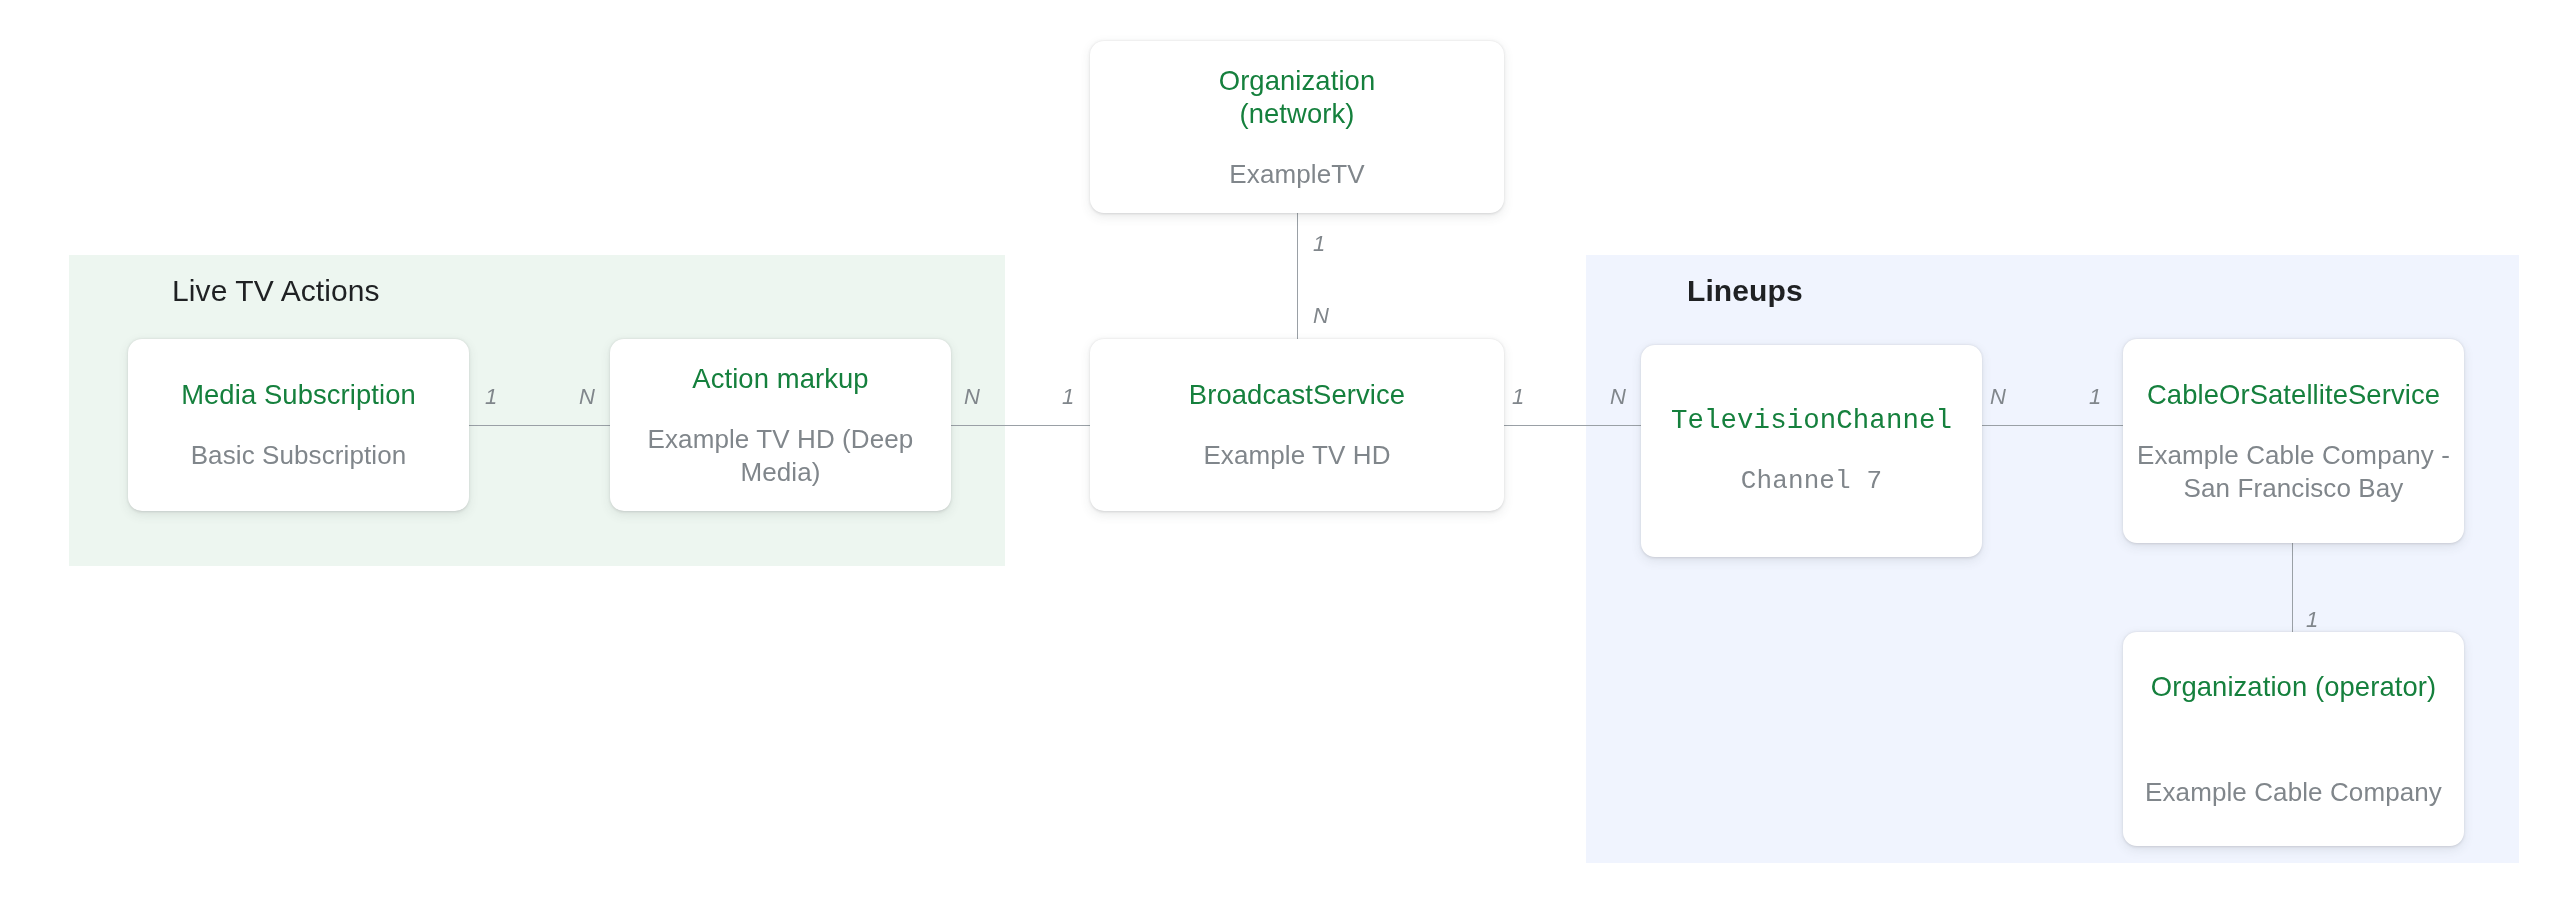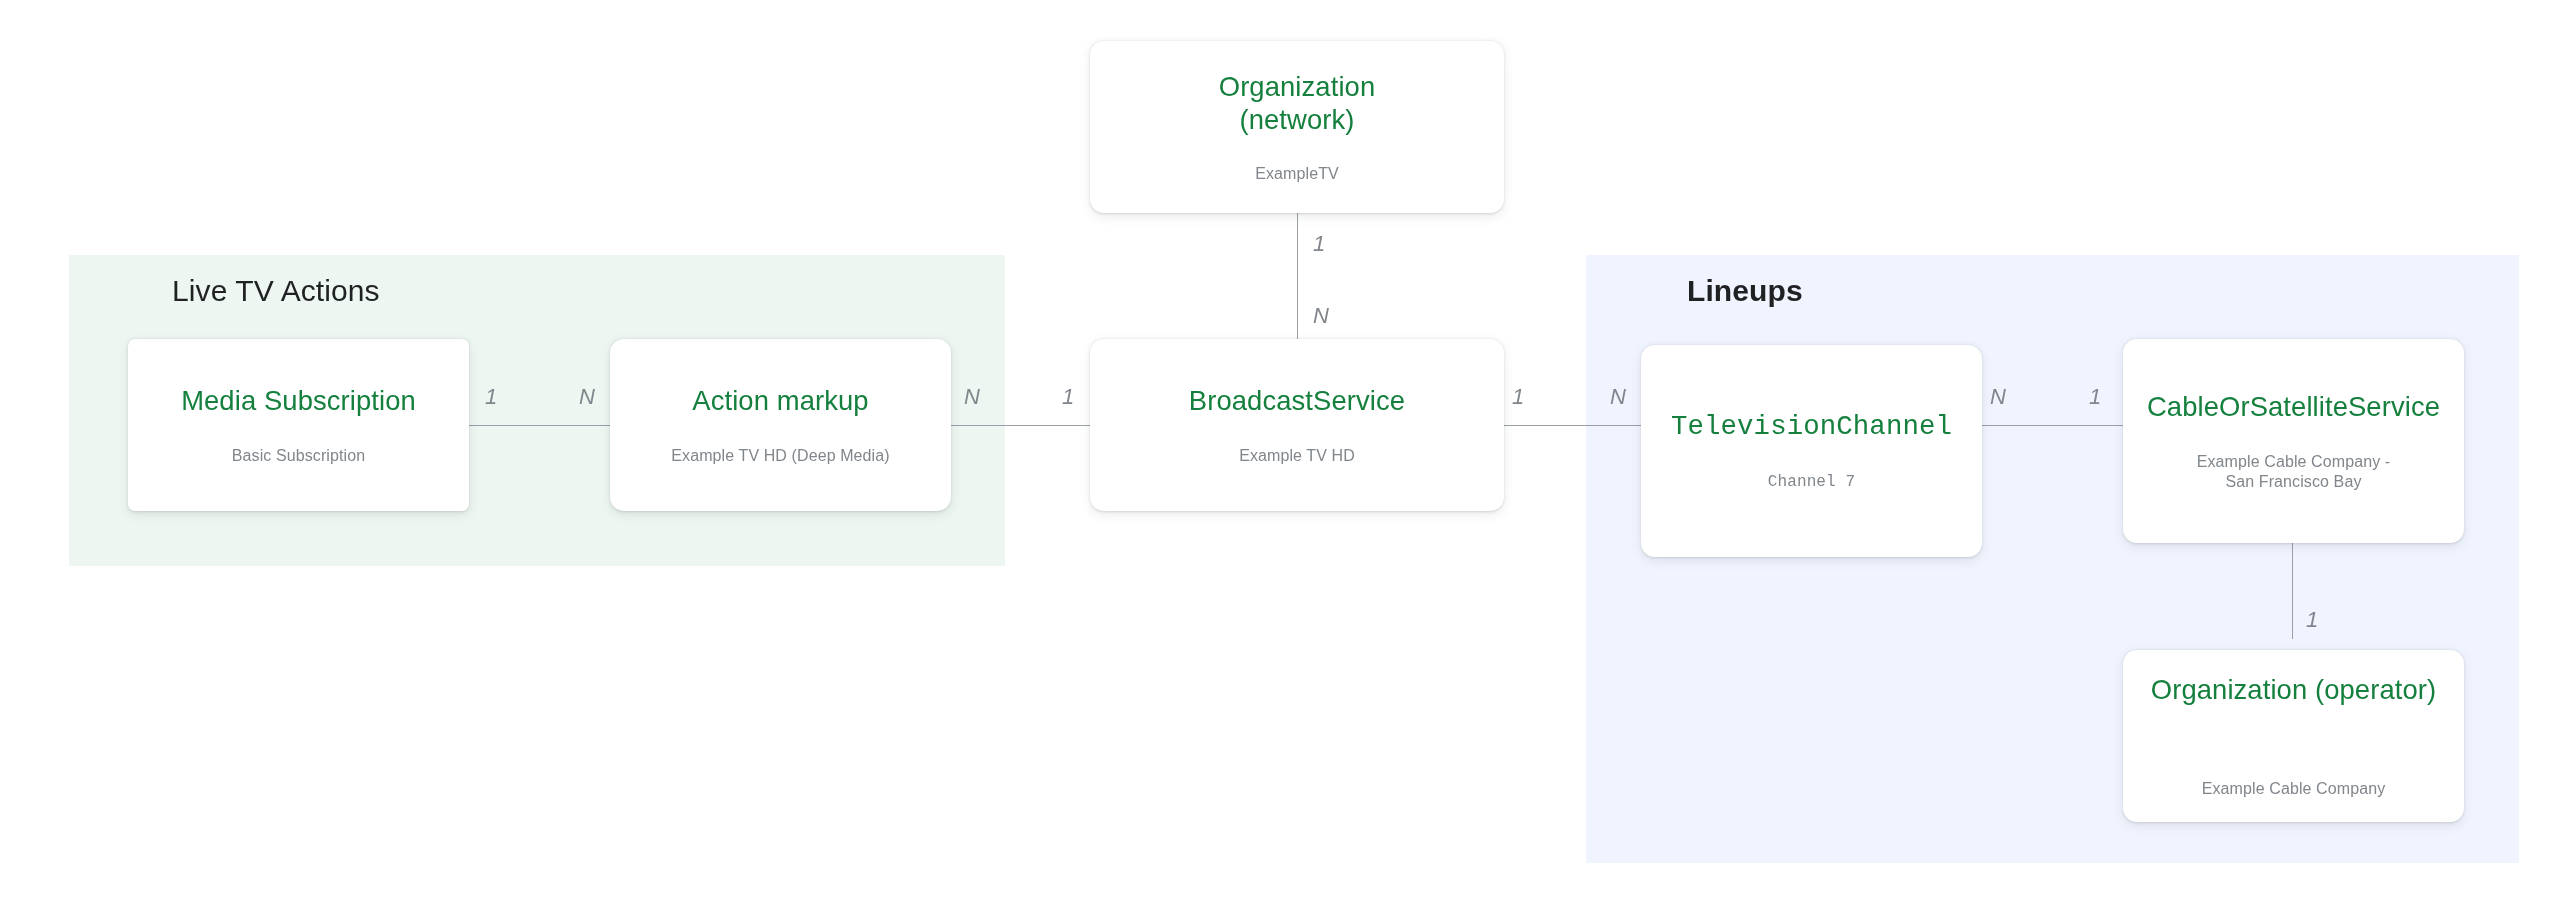--- a/index.html
+++ b/index.html
@@ -51,21 +51,21 @@
   .node-title {
     font-size: 27.4px;
     font-weight: 400;
     color: #15803d;
     line-height: 1.21;
     letter-spacing: 0.1px;
     white-space: pre-line;
   }
   .node-sub {
     margin-top: 28px;
-    font-size: 16px;
+    font-size: 26px;
     font-weight: 400;
     color: #80868b;
     line-height: 1.25;
     letter-spacing: 0.1px;
     white-space: pre-line;
   }
 
   
   .edge-h {
     position: absolute;
@@ -119,40 +119,40 @@
       <div class="edge-label" style="left: 2306px; top: 515px;">N</div>
       <div class="edge-label" style="left: 2306px; top: 609px;">1</div>
     </div>
 
   <div id="nodes-layer">
       <div class="node" style="left: 1090px; top: 41px; width: 414px; height: 172px;">
         <div class="node-title">Organization
 (network)</div>
         <div class="node-sub">ExampleTV</div>
       </div>
-      <div class="node" style="left: 128px; top: 339px; width: 341px; height: 172px; border-radius: 7px;">
+      <div class="node" style="left: 128px; top: 339px; width: 341px; height: 172px;">
         <div class="node-title">Media Subscription</div>
         <div class="node-sub">Basic Subscription</div>
       </div>
       <div class="node" style="left: 610px; top: 339px; width: 341px; height: 172px;">
         <div class="node-title">Action markup</div>
         <div class="node-sub">Example TV HD (Deep Media)</div>
       </div>
       <div class="node" style="left: 1090px; top: 339px; width: 414px; height: 172px;">
         <div class="node-title">BroadcastService</div>
         <div class="node-sub">Example TV HD</div>
       </div>
       <div class="node" style="left: 1641px; top: 345px; width: 341px; height: 212px; font-family: Liberation Mono, monospace;">
         <div class="node-title">TelevisionChannel</div>
         <div class="node-sub">Channel 7</div>
       </div>
       <div class="node" style="left: 2123px; top: 339px; width: 341px; height: 204px;">
         <div class="node-title">CableOrSatelliteService</div>
         <div class="node-sub">Example Cable Company -
 San Francisco Bay</div>
       </div>
-      <div class="node" style="left: 2123px; top: 650px; width: 341px; height: 172px; gap: 45px;">
+      <div class="node" style="left: 2123px; top: 632px; width: 341px; height: 214px; gap: 45px;">
         <div class="node-title">Organization (operator)</div>
         <div class="node-sub">Example Cable Company</div>
       </div>
     </div>
 </div>
 
 
 </body></html>

